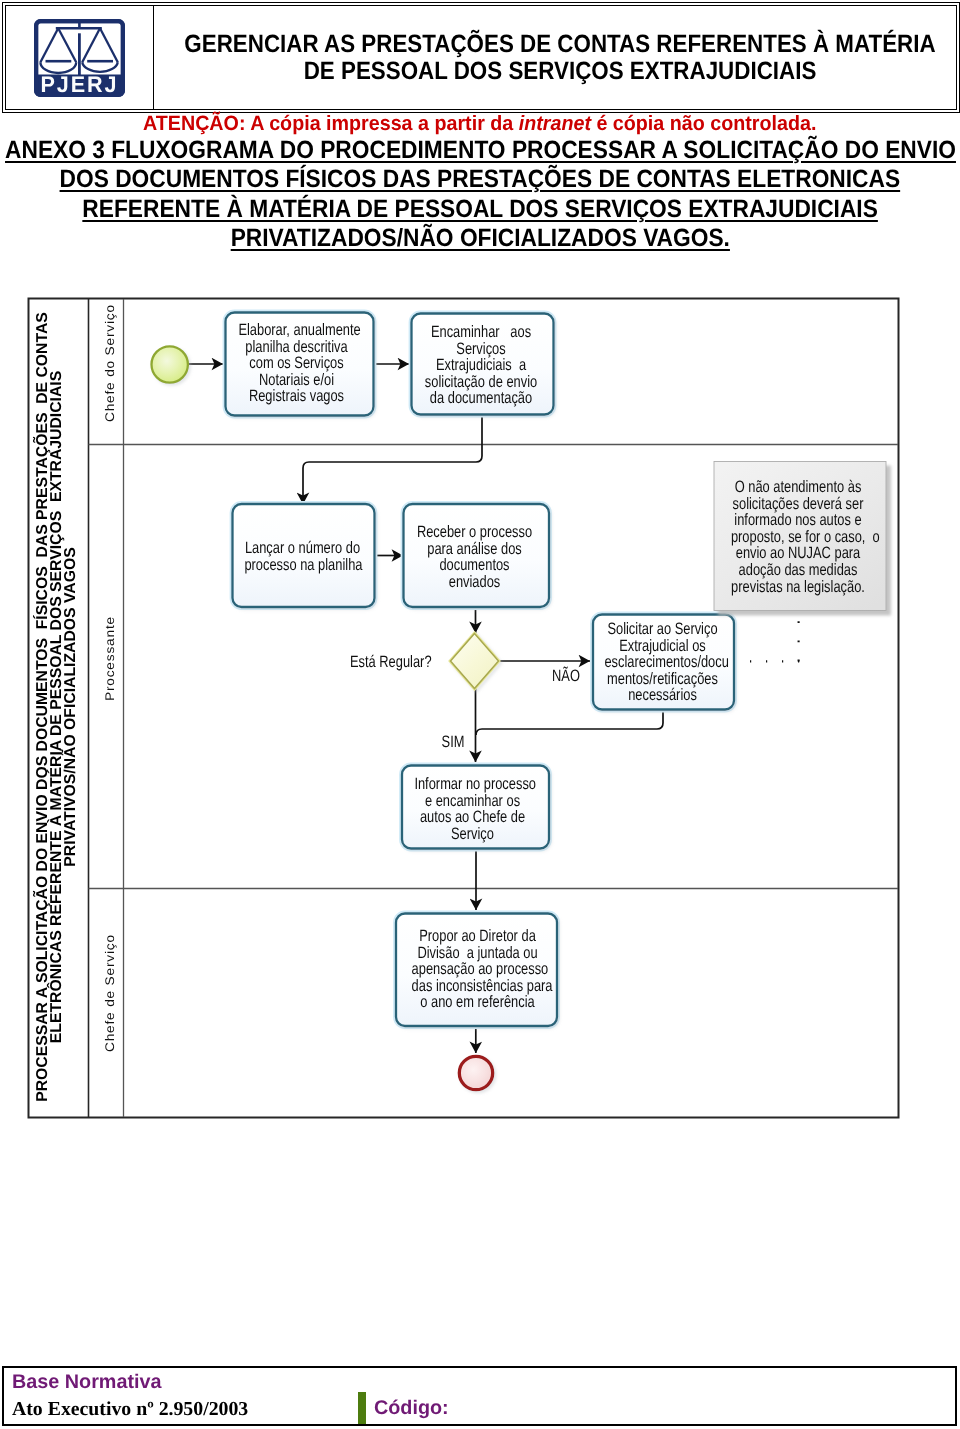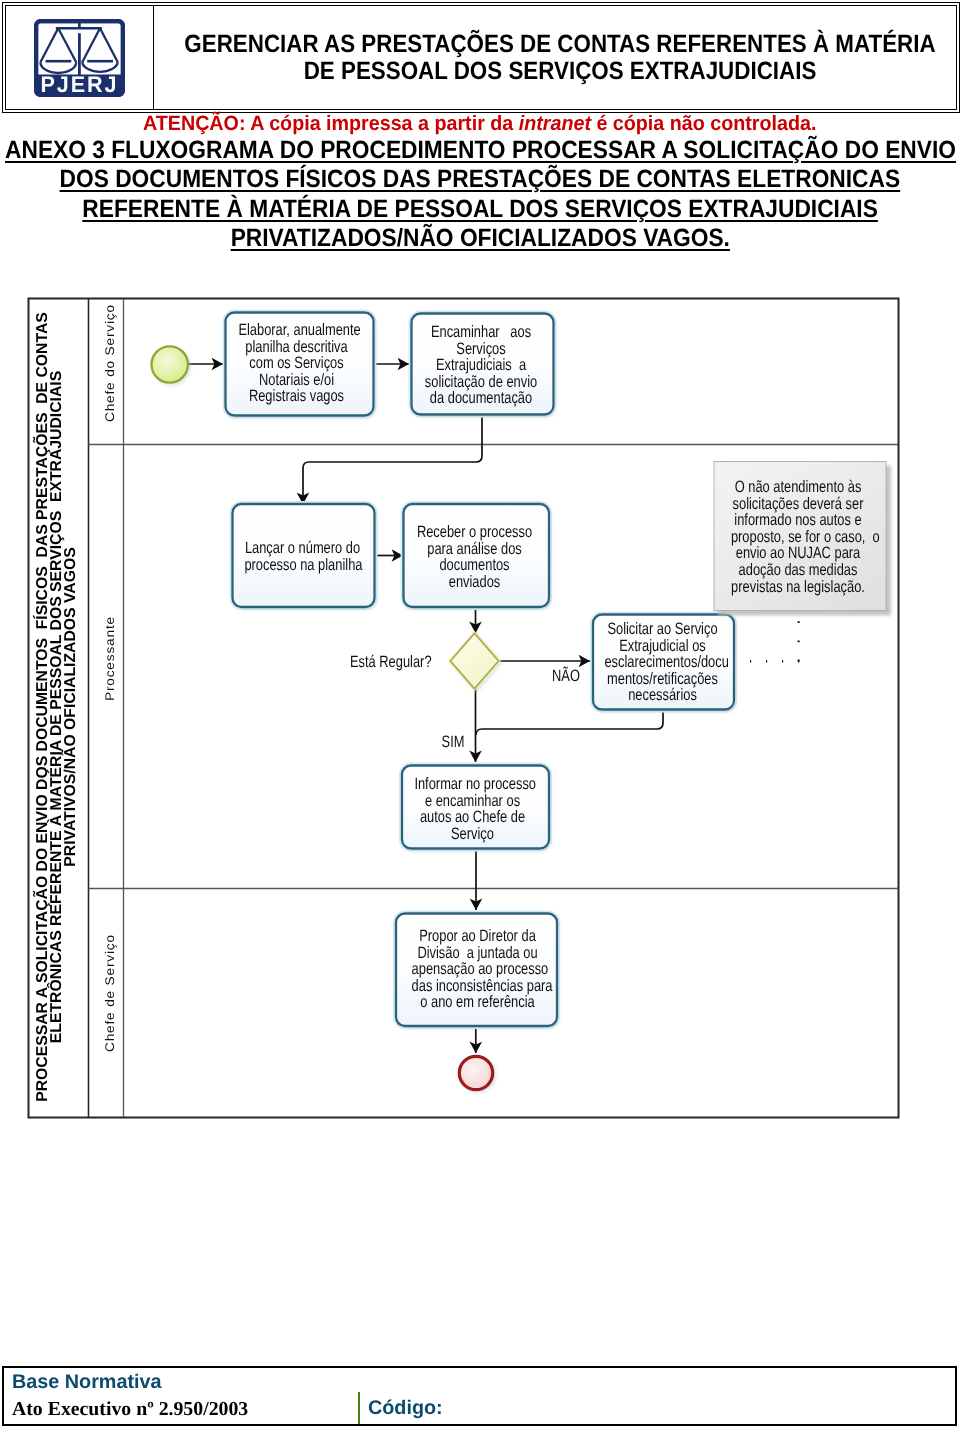--- a/index.html
+++ b/index.html
@@ -34,23 +34,23 @@
        color:#000;line-height:27.4px;display:inline-block;white-space:nowrap;
        transform:scaleX(.91);
        text-decoration:underline;text-underline-offset:3px;text-decoration-thickness:2.2px;}
   .dtrow{line-height:27.4px;margin:0 -120px;text-align:center;}
 
   
   #ftr{position:absolute;left:2px;top:1366px;width:955px;height:60px;
        border:2px solid #000;box-sizing:border-box;display:flex;}
   .ftr-cell{box-sizing:border-box;display:flex;flex-direction:column;
        justify-content:center;padding:0 0 0 8px;}
-  .ftr-cell + .ftr-cell{border-left:2px solid #4d7c0f;margin-top:24px;}
+  .ftr-cell + .ftr-cell{border-left:8px solid #4d7c0f;margin-top:24px;}
   .ftr-h{font-family:"Liberation Sans",sans-serif;font-weight:bold;font-size:19.8px;
-       color:#0c4a6e;line-height:27px;}
+       color:#701a75;line-height:27px;}
   .ftr-v{font-family:Liberation Serif, serif;font-weight:bold;font-size:19.8px;
        color:#000;line-height:27px;}
   .ftr-c1{width:354px;}
   .ftr-c2{width:273px;}
   .ftr-c3{width:125px;}
   .ftr-c4{flex:1;}
   .ctr{text-align:center;}
 
   
   #diagram{position:absolute;left:1px;top:0;width:960px;height:1083px;}

